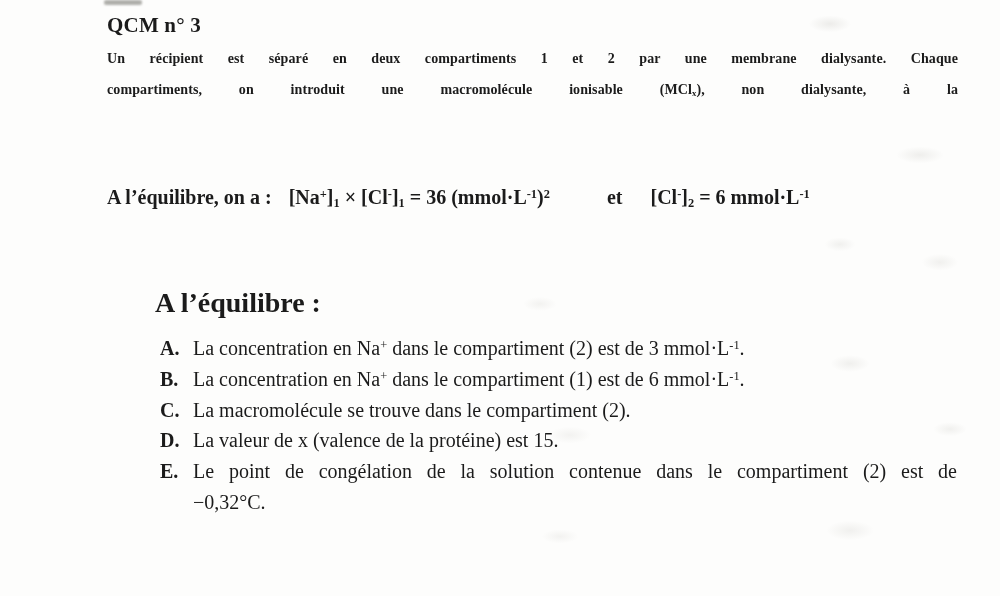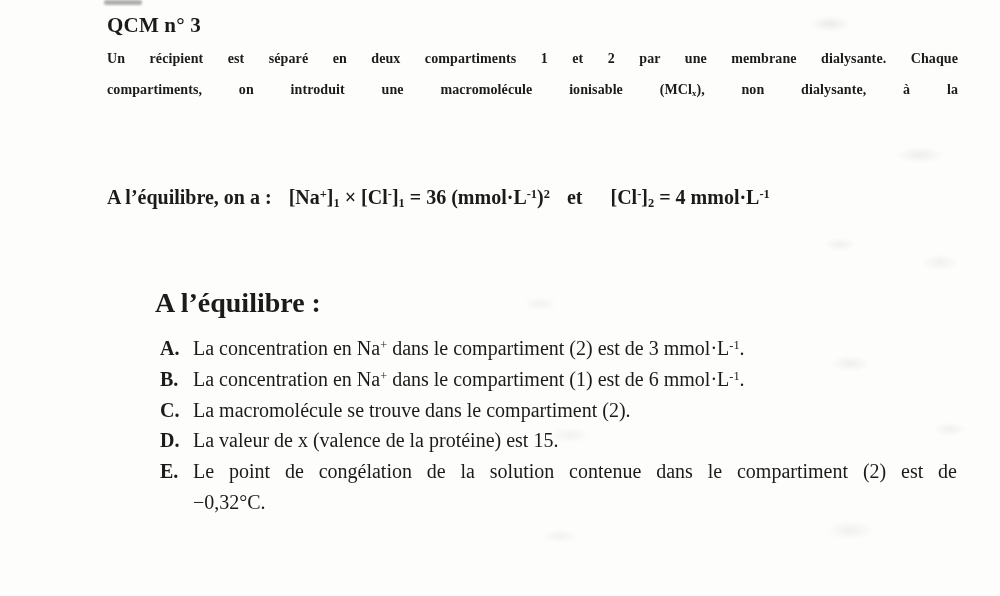--- a/index.html
+++ b/index.html
@@ -43,21 +43,21 @@
     left: 107px; top: 44px; width: 851px;
     font-size: 14px; font-weight: bold; line-height: 30.6px;
     letter-spacing: .1px;
   }
   .rline.just { text-align: justify; text-align-last: justify; }
   .eqline {
     left: 107px; top: 186px; width: 880px;
     font-size: 20px; font-weight: bold; white-space: nowrap;
   }
   .eq-f1 { margin-left: 17px; }
-  .eq-et { margin-left: 17px; }
+  .eq-et { margin-left: 57px; }
   .eq-f2 { margin-left: 28px; }
   .donnee { left: 107px; top: 233px; font-size: 20px; }
   .donnee-label { font-weight: bold; font-style: italic; margin-right: 9px; }
   .subtitle { left: 107px; top: 287px; font-size: 28px; font-weight: bold; margin-left: 48px; }
   .options { left: 160px; top: 333px; width: 797px; font-size: 20px; }
   .opt { display: flex; align-items: flex-start; line-height: 30.8px; }
   .opt-letter { width: 33px; font-weight: bold; flex: none; }
   .opt-text { flex: 1; }
   sup, sub {
     font-size: 0.62em; line-height: 0;
@@ -74,21 +74,21 @@
   <div class="top-smudge"></div>
 
   <h1 class="abs title">QCM n° 3</h1>
 
   <div class="abs paragraph">
       <div class="rline just"><span>Un récipient est séparé en deux compartiments 1 et 2 par une membrane dialysante. Chaque</span></div>
       <div class="rline just"><span>compartiments, on introduit une macromolécule ionisable (MCl</span><sub>x</sub><span>), non dialysante, à la</span></div>
     </div>
 
   <div class="abs eqline">
-    <span>A l’équilibre, on a :</span><span class="eq-f1"><span>[Na</span><sup>+</sup><span>]</span><sub>1</sub><span> × [Cl</span><sup>-</sup><span>]</span><sub>1</sub><span> = 36 (mmol·L</span><sup>-1</sup><span>)</span><sup>2</sup></span><span class="eq-et">et</span><span class="eq-f2"><span>[Cl</span><sup>-</sup><span>]</span><sub>2</sub><span> = 4 mmol·L</span><sup>-1</sup></span>
+    <span>A l’équilibre, on a :</span><span class="eq-f1"><span>[Na</span><sup>+</sup><span>]</span><sub>1</sub><span> × [Cl</span><sup>-</sup><span>]</span><sub>1</sub><span> = 36 (mmol·L</span><sup>-1</sup><span>)</span><sup>2</sup></span><span class="eq-et">et</span><span class="eq-f2"><span>[Cl</span><sup>-</sup><span>]</span><sub>2</sub><span> = 6 mmol·L</span><sup>-1</sup></span>
   </div>
 
 
   <div class="abs subtitle">A l’équilibre :</div>
 
   <div class="abs options">
     <div class="opt">
       <span class="opt-letter">A.</span>
       <div class="opt-text"><span>La concentration en Na</span><sup>+</sup><span> dans le compartiment (2) est de 3 mmol·L</span><sup>-1</sup><span>.</span></div>
     </div>

